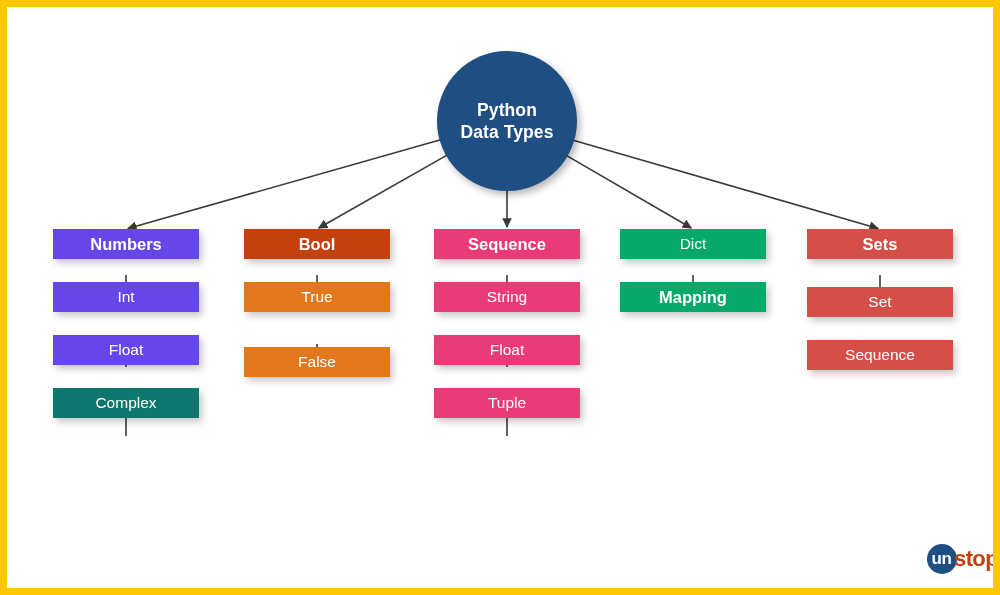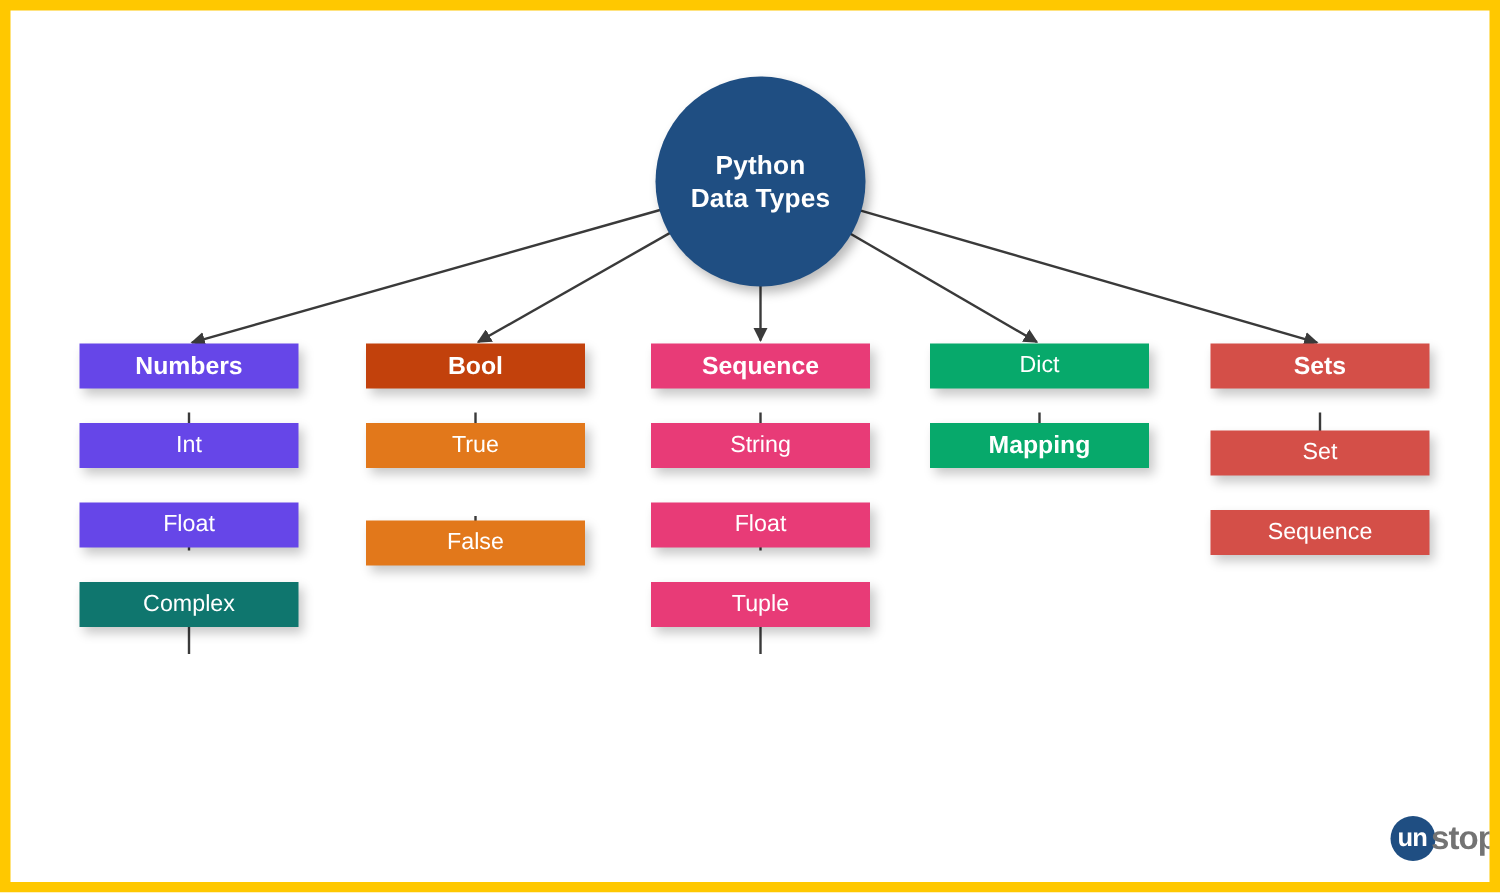--- a/index.html
+++ b/index.html
@@ -101,21 +101,21 @@
     font-weight: bold;
     font-size: 17px;
     display: flex;
     align-items: center;
     justify-content: center;
     letter-spacing: -0.5px;
     padding-right: 1px;
     box-sizing: border-box;
   }
   .logo-text {
-    color: #737373;
+    color: #c2410c;
     font-weight: bold;
     font-size: 22px;
     letter-spacing: -0.6px;
     margin-left: -3px;
     line-height: 1;
     text-align: right;
   }
 </style>
 </head>
 <body>

